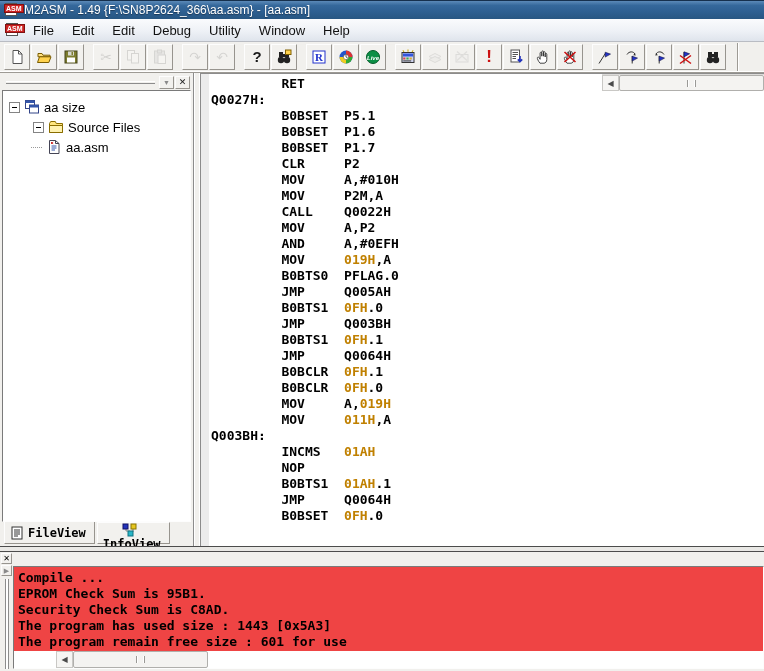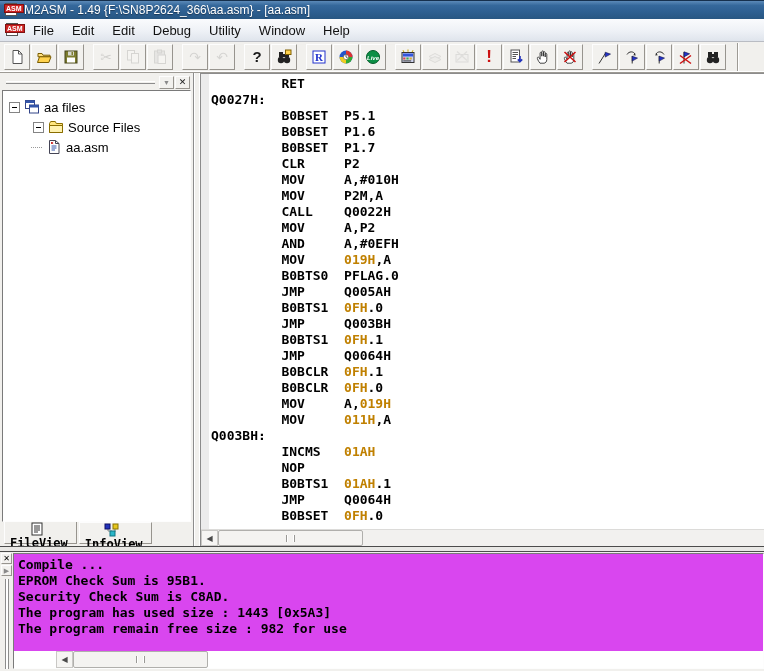--- a/index.html
+++ b/index.html
@@ -46,27 +46,27 @@
     margin-top:1px;overflow:hidden;padding-top:6px;}
   .tree-row{display:flex;align-items:center;height:20px;font-size:13px;color:#000;white-space:nowrap;}
   .tree-row .exp{width:11px;height:11px;border:1px solid #848484;background:#fff;position:relative;flex:0 0 11px;}
   .tree-row .exp::after{content:"";position:absolute;left:2px;top:4px;width:5px;height:1px;background:#000;}
   .tree-row .ticon{margin:0 4px 0 4px;flex:0 0 16px;height:16px;}
   
   .tabs{height:24px;flex:0 0 24px;display:flex;align-items:stretch;padding:0 0 2px 2px;background:#f1f0ed;}
   .tab{display:flex;align-items:center;padding:0 8px 0 5px;font-size:12px;
     font-family:"DejaVu Sans Mono",monospace;font-weight:bold;color:#000;}
   .tab .tico{margin-right:4px;height:14px;}
-  .tab.active{background:#f1f0ed;border:1px solid;border-color:#f1f0ed #97948e #97948e #fdfdfd;border-top:none;flex-direction:column;}
+  .tab.active{background:#f1f0ed;border:1px solid;border-color:#f1f0ed #97948e #97948e #fdfdfd;border-top:none;}
   .tab.inactive{background:#f2f1ee;border:1px solid;border-color:#fdfdfd #97948e #97948e #fdfdfd;margin-left:2px;flex-direction:column;}
   
   .vsplit{width:8px;flex:0 0 8px;background:#f1f0ed;border-left:1px solid #8c8c8c;border-right:1px solid #8c8c8c;
     box-shadow:inset 1px 0 0 #ffffff,inset -1px 0 0 #ffffff;}
   
-  .editor{flex:1 1 auto;display:flex;flex-direction:column;min-width:0;background:#fff;border-top:1px solid #8c8c8c;}
+  .editor{flex:1 1 auto;display:flex;flex-direction:row;min-width:0;background:#fff;border-top:1px solid #8c8c8c;}
   .code-wrap{flex:1 1 auto;display:flex;overflow:hidden;background:#fff;}
   .code-margin{width:8px;flex:0 0 8px;background:#ececec;}
   .code{flex:1;padding:2px 0 0 2px;font-family:"DejaVu Sans Mono",monospace;font-size:13px;font-weight:bold;
     line-height:16px;color:#000;white-space:pre;}
   .code .addr{color:#c08000;}
   
   .scrollrow{height:17px;flex:0 0 17px;background:#f2f1ef;border-top:1px solid #dcdbd9;display:flex;align-items:stretch;}
   .sb-btn{width:17px;flex:0 0 17px;background:#f6f5f3;border:1px solid #c9c8c5;display:flex;align-items:center;
     justify-content:center;font-size:8px;color:#4a4a4a;}
   .sb-thumb{background:#f4f3f1;border:1px solid #b0afac;border-radius:2px;margin:0;display:flex;
@@ -78,22 +78,22 @@
   .hsplit{height:6px;flex:0 0 6px;background:#e9e8e5;border-top:1px solid #4c4c4c;border-bottom:1px solid #4c4c4c;}
   
   .output{height:119px;flex:0 0 119px;display:flex;background:#f1f0ed;}
   .out-left{width:13px;flex:0 0 13px;display:flex;flex-direction:column;align-items:center;padding-top:1px;}
   .out-btn{width:11px;height:11px;flex:0 0 11px;background:#f2f1ee;border:1px solid;
     border-color:#fdfdfd #97948e #97948e #fdfdfd;font-size:8px;line-height:8px;display:flex;
     align-items:center;justify-content:center;color:#000;margin-bottom:1px;}
   .out-btn.fwd{color:#8a8a8a;font-size:7px;}
   .out-vgrip{flex:1;width:4px;border-left:1px solid #8c8c8c;border-right:1px solid #8c8c8c;
     box-shadow:inset 1px 0 0 #fff,inset -1px 0 0 #fff;margin-top:2px;margin-bottom:2px;}
-  .out-main{flex:1;display:flex;flex-direction:column;min-width:0;background:#d946ef;
-    border:1px solid;border-color:#7a7a7a #fdfdfd #fdfdfd #7a7a7a;margin:1px 0 2px 0;}
+  .out-main{flex:1;display:flex;flex-direction:column;min-width:0;background:#ef4444;
+    border:1px solid;border-color:#7a7a7a #fdfdfd #fdfdfd #7a7a7a;margin:14px 0 2px 0;}
   .out-text{flex:1;padding:3px 0 0 4px;font-family:"DejaVu Sans Mono",monospace;font-weight:bold;
     font-size:13px;line-height:16px;color:#000;white-space:pre;overflow:hidden;}
   .out-scrollrow{height:17px;flex:0 0 17px;background:#fff;display:flex;align-items:stretch;padding-left:42px;}
   svg{display:block;}
 </style>
 </head>
 <body>
 
 <div id="app">
 
@@ -350,21 +350,21 @@
           <div class="tree-row" style="padding-left: 6px;">
             <span class="exp"></span>
             <span class="ticon">
               <svg width="16" height="16" viewBox="0 0 16 16">
                 <rect x="1.5" y="1.5" width="9" height="8" fill="#fff" stroke="#334488"></rect>
                 <rect x="1.5" y="1.5" width="9" height="2.5" fill="#3355aa"></rect>
                 <rect x="5.5" y="6" width="9" height="8" fill="#fff" stroke="#334488"></rect>
                 <rect x="5.5" y="6" width="9" height="2.5" fill="#3355aa"></rect>
               </svg>
             </span>
-            <span>aa files</span>
+            <span>aa size</span>
           </div>
           <div class="tree-row" style="padding-left: 30px;">
             <span class="exp"></span>
             <span class="ticon">
               <svg width="16" height="16" viewBox="0 0 16 16">
                 <path d="M1.5 4.5l1.2-2h4.6l1 2H14.5v9H1.5z" fill="#ffe680" stroke="#8a6d00"></path>
                 <path d="M1.5 6.5h13v7h-13z" fill="#fff2b0" stroke="#8a6d00"></path>
               </svg>
             </span>
             <span>Source Files</span>
@@ -426,21 +426,21 @@
 
   <div class="hsplit"></div>
 
   <div class="output">
     <div class="out-left">
       <div class="out-btn">✕</div>
       <div class="out-btn fwd">▶</div>
       <div class="out-vgrip"></div>
     </div>
     <div class="out-main">
-      <div class="out-text" id="outtext"><div>Compile ...</div><div>EPROM Check Sum is 95B1.</div><div>Security Check Sum is C8AD.</div><div>The program has used size : 1443 [0x5A3]</div><div>The program remain free size : 982 for use</div></div>
+      <div class="out-text" id="outtext"><div>Compile ...</div><div>EPROM Check Sum is 95B1.</div><div>Security Check Sum is C8AD.</div><div>The program has used size : 1443 [0x5A3]</div><div>The program remain free size : 601 for use</div></div>
       <div class="out-scrollrow">
         <div class="sb-btn">◀</div>
         <div class="sb-thumb" style="width:135px">
           <div class="sb-grip"></div>
         </div>
         <div class="sb-track"></div>
       </div>
     </div>
   </div>
 

